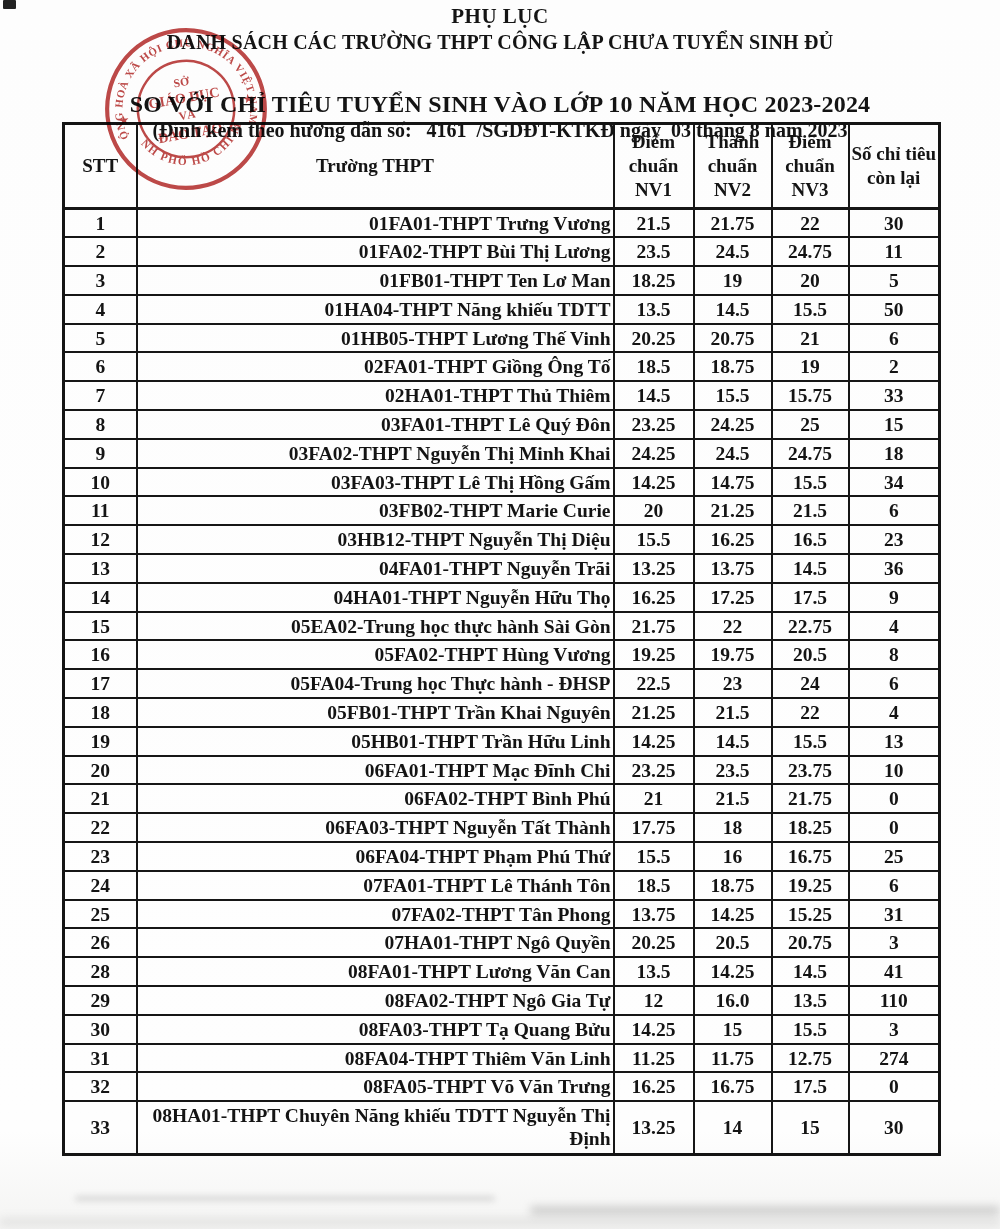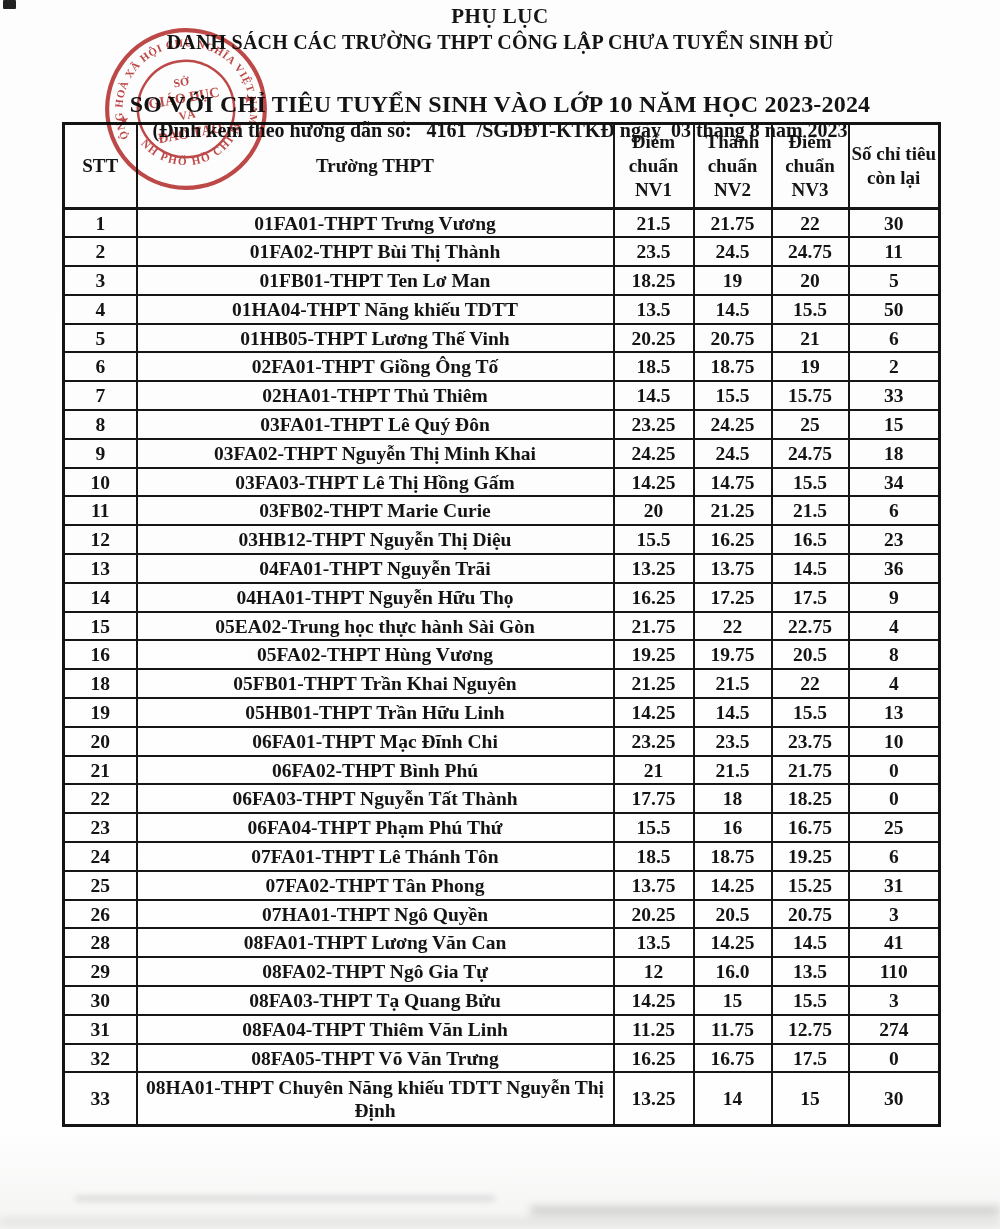--- a/index.html
+++ b/index.html
@@ -48,21 +48,21 @@
   table.score th {
     font-size: 19px; font-weight: bold; line-height: 1.28;
     text-align: center; vertical-align: middle; padding: 0 1px;
     border-bottom-width: 3px;
   }
   table.score td {
     font-size: 19.5px; font-weight: bold; vertical-align: middle;
     padding: 0 2px; line-height: 1.18;
   }
   td.cell-num { text-align: center; }
-  td.cell-school { text-align: center; padding-left: 5px; }
+  td.cell-school { text-align: right; padding-left: 5px; }
 
   
   .artifact { position: absolute; pointer-events: none; }
   .art-corner { left: 3px; top: 0; width: 13px; height: 9px; background: #222; border-radius: 1px; }
   .art-smudge1 { left: 75px; top: 1196px; width: 420px; height: 5px; background: #9a9a9a; filter: blur(3px); opacity: .35; border-radius: 3px; }
   .art-smudge2 { left: 530px; top: 1206px; width: 470px; height: 9px; background: #8f8f8f; filter: blur(4px); opacity: .38; border-radius: 4px; }
   .art-smudge3 { left: 0px; top: 1218px; width: 1000px; height: 8px; background: #b9b9b8; filter: blur(4px); opacity: .3; }
 </style>
 </head>
 <body>
@@ -123,21 +123,21 @@
           <tr>
             <td class="cell-num">1</td>
             <td class="cell-school">01FA01-THPT Trưng Vương</td>
             <td class="cell-num">21.5</td>
             <td class="cell-num">21.75</td>
             <td class="cell-num">22</td>
             <td class="cell-num">30</td>
           </tr>
           <tr>
             <td class="cell-num">2</td>
-            <td class="cell-school">01FA02-THPT Bùi Thị Thành</td>
+            <td class="cell-school">01FA02-THPT Bùi Thị Lương</td>
             <td class="cell-num">23.5</td>
             <td class="cell-num">24.5</td>
             <td class="cell-num">24.75</td>
             <td class="cell-num">11</td>
           </tr>
           <tr>
             <td class="cell-num">3</td>
             <td class="cell-school">01FB01-THPT Ten Lơ Man</td>
             <td class="cell-num">18.25</td>
             <td class="cell-num">19</td>
@@ -242,20 +242,28 @@
           </tr>
           <tr>
             <td class="cell-num">16</td>
             <td class="cell-school">05FA02-THPT Hùng Vương</td>
             <td class="cell-num">19.25</td>
             <td class="cell-num">19.75</td>
             <td class="cell-num">20.5</td>
             <td class="cell-num">8</td>
           </tr>
           <tr>
+            <td class="cell-num">17</td>
+            <td class="cell-school">05FA04-Trung học Thực hành - ĐHSP</td>
+            <td class="cell-num">22.5</td>
+            <td class="cell-num">23</td>
+            <td class="cell-num">24</td>
+            <td class="cell-num">6</td>
+          </tr>
+          <tr>
             <td class="cell-num">18</td>
             <td class="cell-school">05FB01-THPT Trần Khai Nguyên</td>
             <td class="cell-num">21.25</td>
             <td class="cell-num">21.5</td>
             <td class="cell-num">22</td>
             <td class="cell-num">4</td>
           </tr>
           <tr>
             <td class="cell-num">19</td>
             <td class="cell-school">05HB01-THPT Trần Hữu Linh</td>

